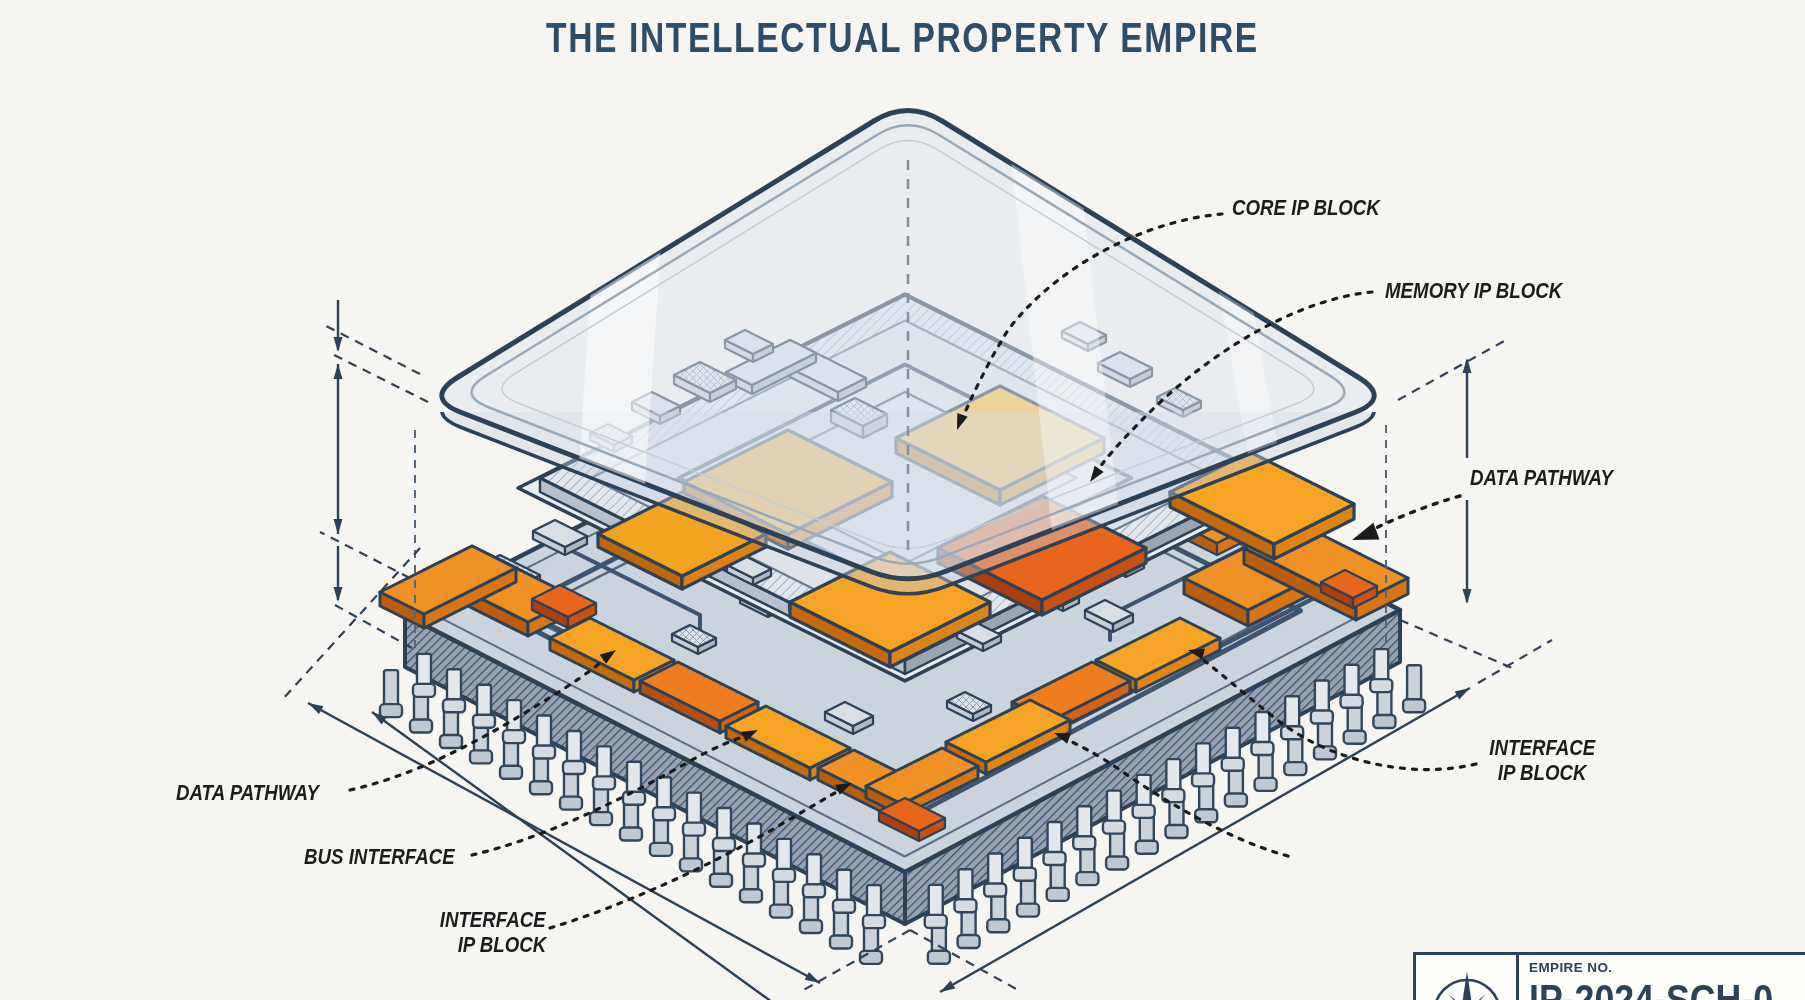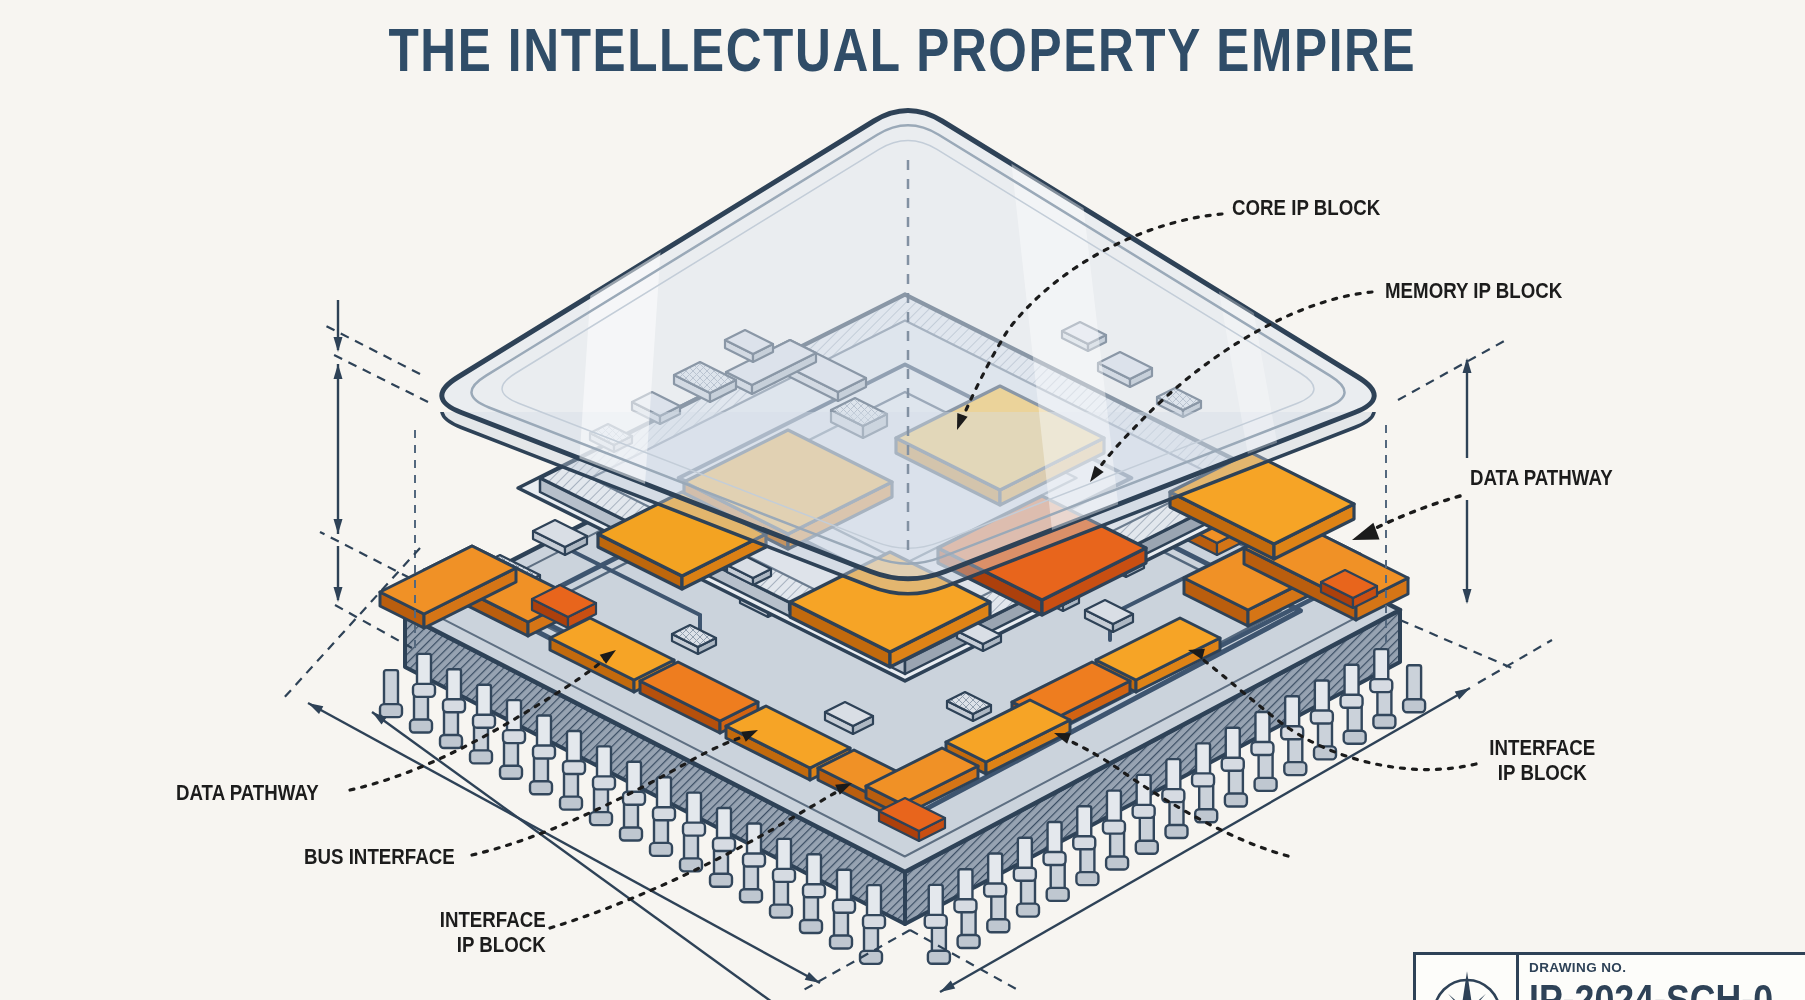--- a/index.html
+++ b/index.html
@@ -1,23 +1,23 @@
 <!DOCTYPE html>
 <html><head>
 <meta charset="utf-8">
 <style>
   html,body{margin:0;padding:0;background:#e8e6e1;}
   .canvas{position:relative;width:1805px;height:1000px;overflow:hidden;
           background:#F7F5F1;font-family:"Liberation Sans",sans-serif;}
   svg.illu{position:absolute;left:0;top:0;}
   .title{position:absolute;left:0;top:14px;width:100%;text-align:center;
-         color:#304D68;font-size:62px;font-weight:700;letter-spacing:2px;white-space:nowrap;}
+         color:#304D68;font-size:42px;font-weight:700;letter-spacing:2px;white-space:nowrap;}
   .title span{display:inline-block;transform:scaleX(.80);transform-origin:center;}
   .lbl{position:absolute;color:#1C1C1C;font-size:22px;font-weight:700;
-       line-height:1.12;white-space:nowrap;}
+       line-height:1.12;white-space:nowrap;font-style:italic;}
   .lbl span{display:inline-block;transform:scaleX(.85);transform-origin:left center;}
   .lbl.c{text-align:center;} .lbl.c span{transform-origin:center;}
   .lbl.r{text-align:right;}  .lbl.r span{transform-origin:right center;}
   .lbl-core{left:1232px;top:196px;}
   .lbl-memory{left:1378px;top:279px;margin-left:7px;}
   .lbl-dpr{left:1470px;top:466px;}
   .lbl-ifr{left:1476px;top:736px;width:132px;}
   .lbl-exp{left:1292px;top:842px;}
   .lbl-dpl{left:176px;top:781px;}
   .lbl-bus{left:304px;top:845px;}
@@ -423,18 +423,18 @@
           <polygon points="48,10 8,16 0,10 8,4"></polygon>
           <polygon points="-22,-12 -4,4 0,10 -10,2"></polygon>
           <polygon points="22,-12 4,4 0,10 10,2"></polygon>
           <polygon points="-22,32 -4,16 0,10 -10,18"></polygon>
           <polygon points="22,32 4,16 0,10 10,18"></polygon>
         </g>
         <circle cx="0" cy="10" r="3" fill="#FDFDFA" stroke="#2E4257" stroke-width="1.5"></circle>
       </svg>
     </div>
     <div class="cell-text">
-      <div class="dno-label">DRAWING NO.</div>
+      <div class="dno-label">EMPIRE NO.</div>
       <div class="dno-value">
         <span>IP-2024-SCH-0</span></div>
     </div>
   </div>
 </div>
 
 </body></html>

